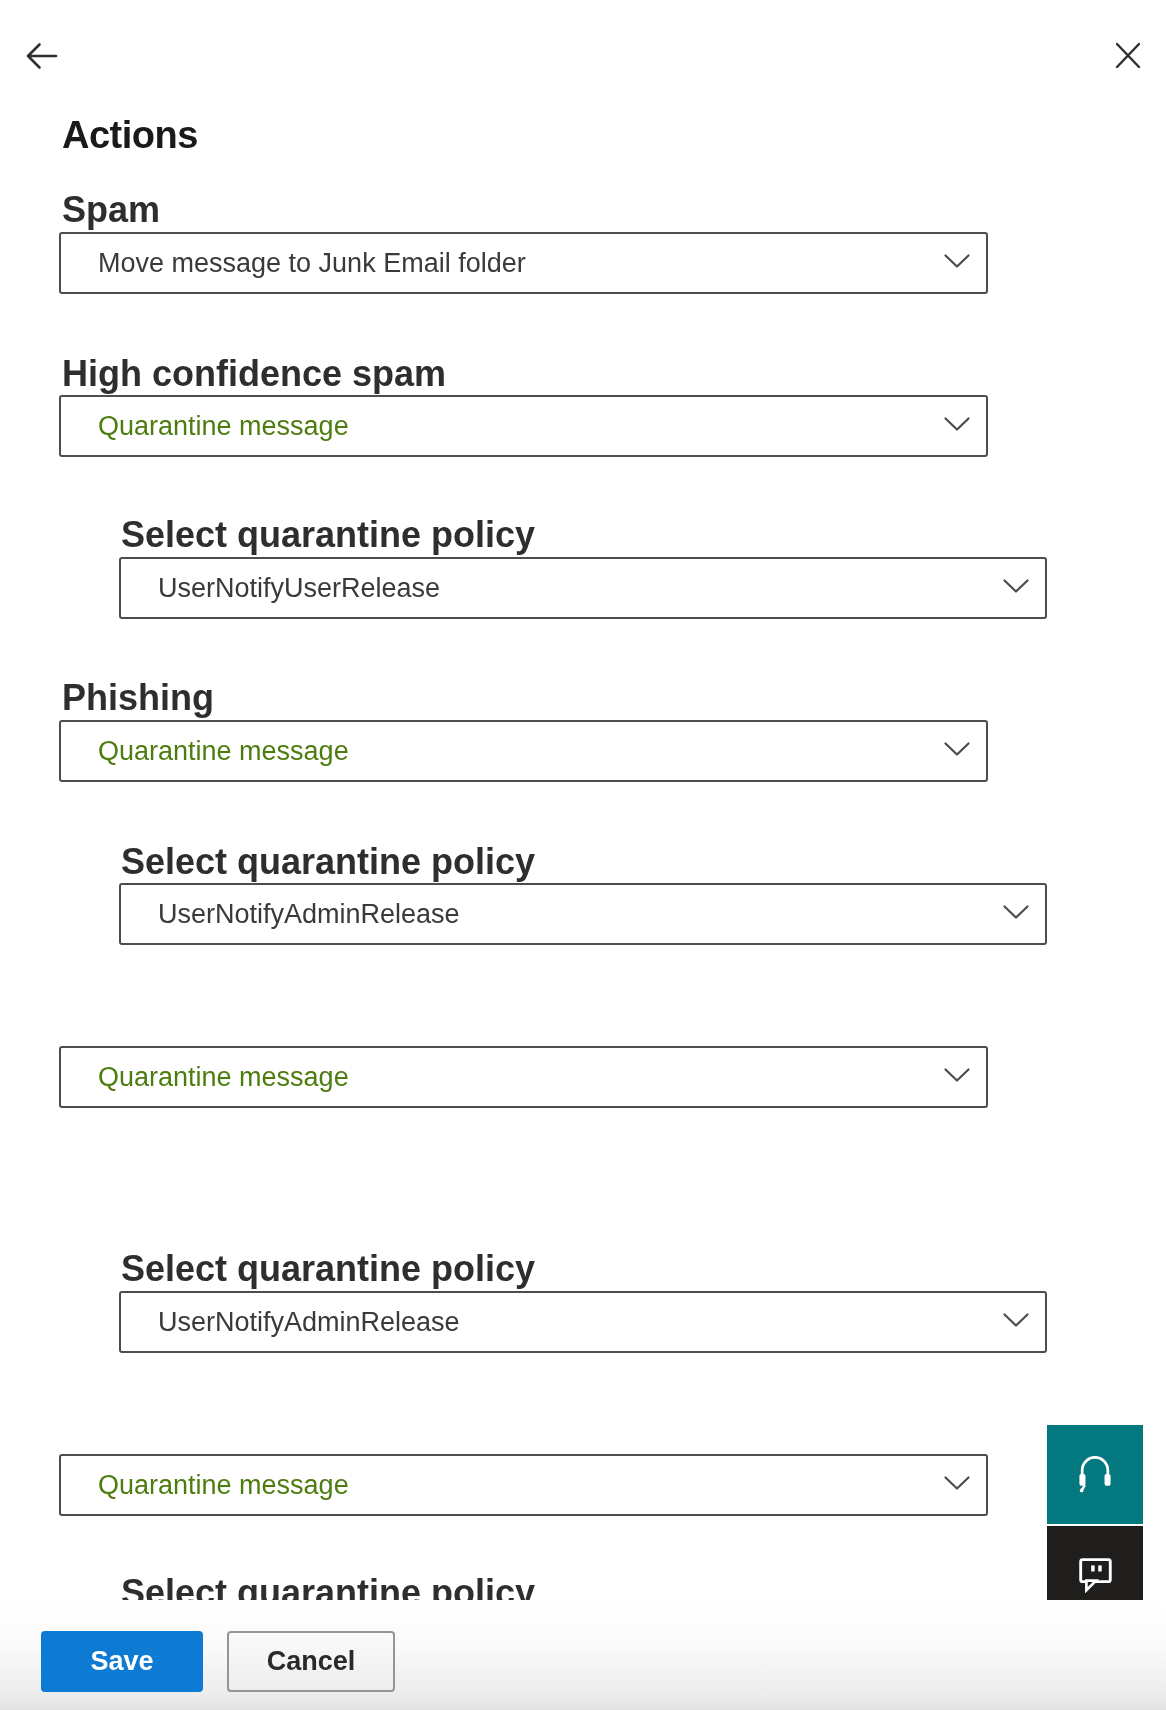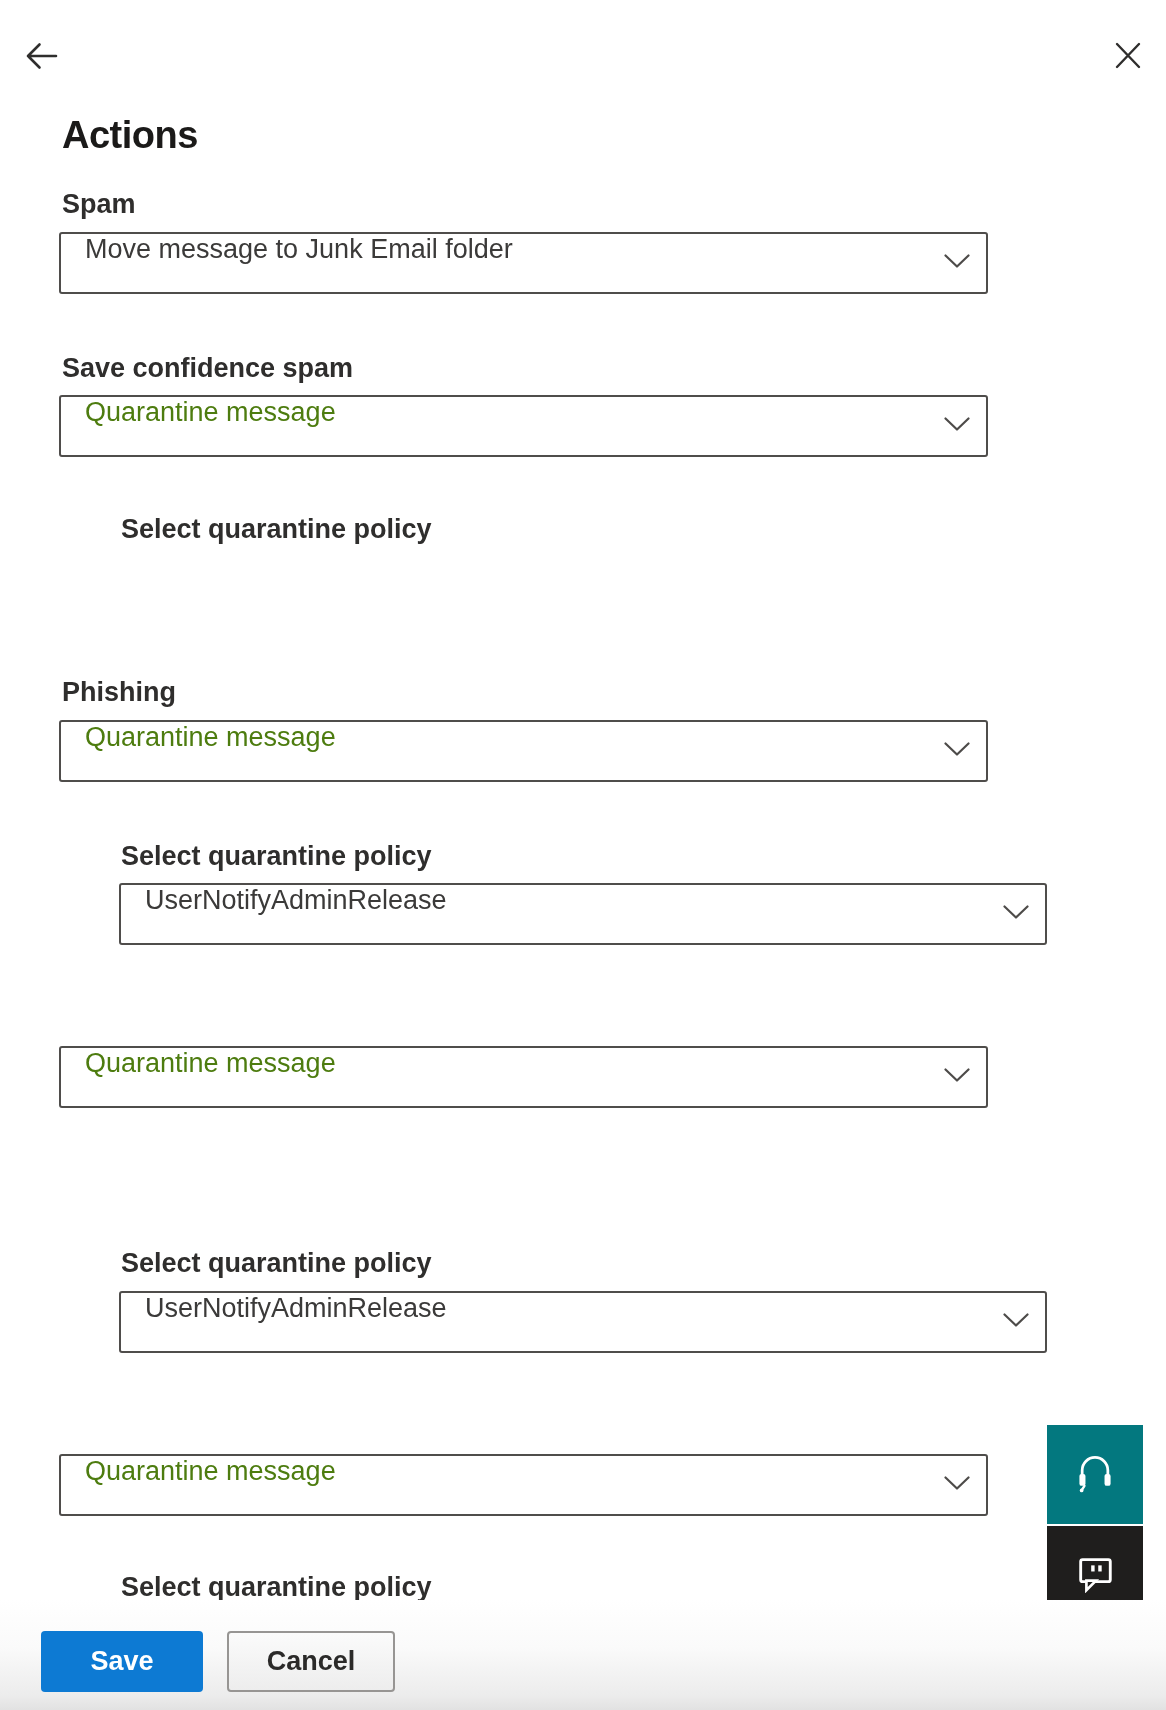--- a/index.html
+++ b/index.html
@@ -3,25 +3,25 @@
 <meta charset="utf-8">
 <style>
   html,body{margin:0;padding:0;background:#ffffff;}
   #canvas{
     position:relative;width:1166px;height:1710px;margin:16px auto;
     background:#ffffff;overflow:hidden;
     font-family:"Liberation Sans",sans-serif;color:#323130;
   }
   .icon-btn{position:absolute;background:transparent;border:none;padding:0;cursor:pointer;line-height:0;}
   .page-title{position:absolute;font-size:38px;font-weight:700;color:#1b1a19;letter-spacing:-0.5px;}
-  .field-label{position:absolute;font-size:27px;font-weight:600;color:#2f2e2d;white-space:nowrap;}
+  .field-label{position:absolute;font-size:36px;font-weight:600;color:#2f2e2d;white-space:nowrap;}
   .dropdown{
     position:absolute;height:62px;box-sizing:border-box;background:#fff;
     border:2px solid #4f4d4b;border-radius:3px;
-    display:flex;align-items:flex-start;padding:0 60px 0 24px;cursor:pointer;
+    display:flex;align-items:center;padding:0 60px 0 37px;cursor:pointer;
   }
   .dropdown .value{font-size:27px;color:#3b3a39;white-space:nowrap;overflow:hidden;}
   .dropdown .value.muted{color:#4d7c0f;}
   .dropdown .chev{position:absolute;right:16px;top:50%;transform:translateY(-50%);}
   .note{position:absolute;font-size:27px;line-height:37px;color:#323130;letter-spacing:-0.2px;}
   .footer{
     position:absolute;left:0;top:1584px;width:1166px;height:126px;
     background:linear-gradient(180deg,#ffffff 0%,#fafafa 38%,#ececec 76%,#d6d6d6 100%);
   }
   .btn{
@@ -62,31 +62,39 @@
   <div class="field-label" style="left:62px;top:173px;">Spam</div>
   <div class="dropdown" style="left:59px;top:216px;width:929px;">
     <span class="value">Move message to Junk Email folder</span>
     <span class="chev">
       <svg width="26" height="14" viewBox="0 0 26 14">
           <path d="M1.5 1.5 L13 12.5 L24.5 1.5" fill="none" stroke="#4d4b49" stroke-width="2.2" stroke-linecap="round" stroke-linejoin="round"></path>
         </svg>
     </span>
   </div>
 
-  <div class="field-label" style="left:62px;top:337px;">Save confidence spam</div>
+  <div class="field-label" style="left:62px;top:337px;">High confidence spam</div>
   <div class="dropdown" style="left:59px;top:379px;width:929px;">
     <span class="value muted">Quarantine message</span>
     <span class="chev">
       <svg width="26" height="14" viewBox="0 0 26 14">
           <path d="M1.5 1.5 L13 12.5 L24.5 1.5" fill="none" stroke="#4d4b49" stroke-width="2.2" stroke-linecap="round" stroke-linejoin="round"></path>
         </svg>
     </span>
   </div>
 
   <div class="field-label" style="left:121px;top:498px;">Select quarantine policy</div>
+  <div class="dropdown" style="left:119px;top:541px;width:928px;">
+    <span class="value">UserNotifyUserRelease</span>
+    <span class="chev">
+      <svg width="26" height="14" viewBox="0 0 26 14">
+          <path d="M1.5 1.5 L13 12.5 L24.5 1.5" fill="none" stroke="#4d4b49" stroke-width="2.2" stroke-linecap="round" stroke-linejoin="round"></path>
+        </svg>
+    </span>
+  </div>
 
   <div class="field-label" style="left:62px;top:661px;">Phishing</div>
   <div class="dropdown" style="left:59px;top:704px;width:929px;">
     <span class="value muted">Quarantine message</span>
     <span class="chev">
       <svg width="26" height="14" viewBox="0 0 26 14">
           <path d="M1.5 1.5 L13 12.5 L24.5 1.5" fill="none" stroke="#4d4b49" stroke-width="2.2" stroke-linecap="round" stroke-linejoin="round"></path>
         </svg>
     </span>
   </div>

